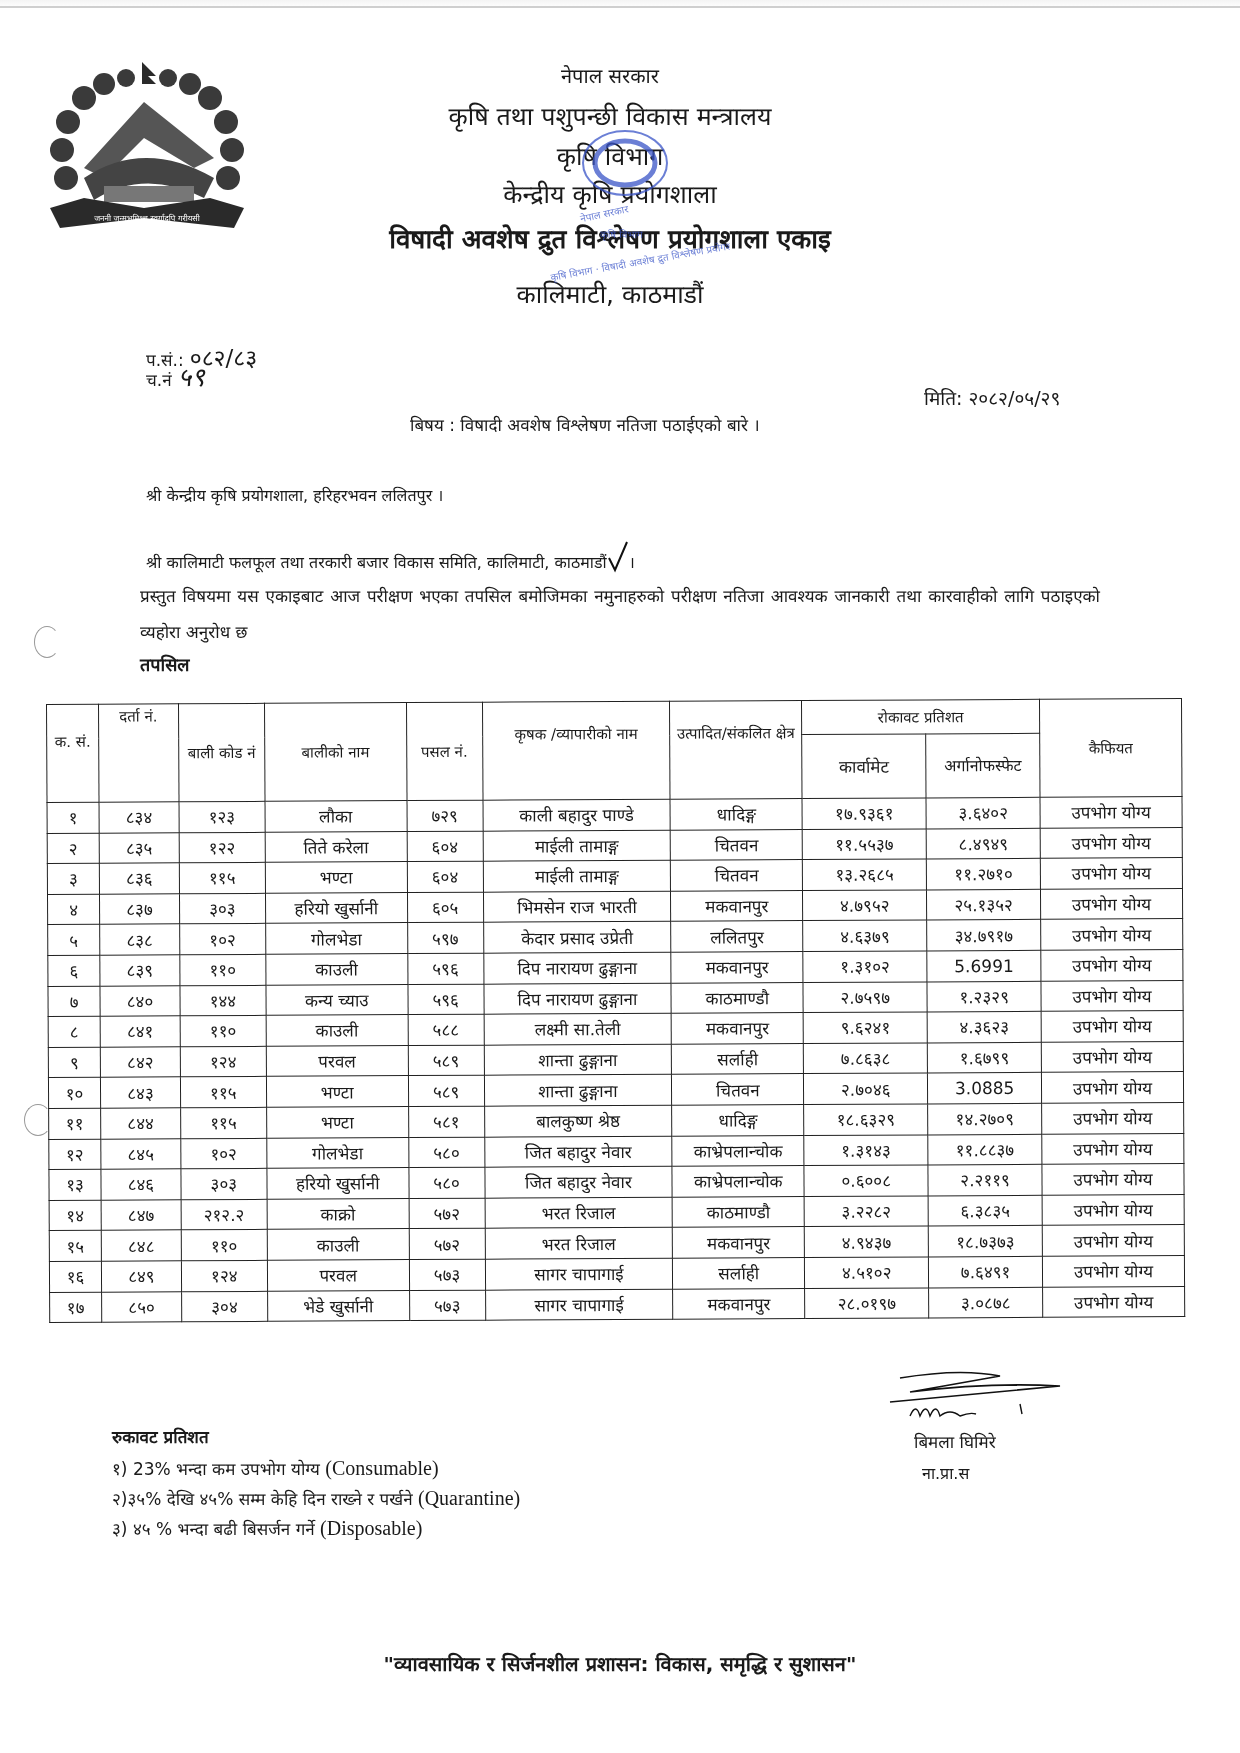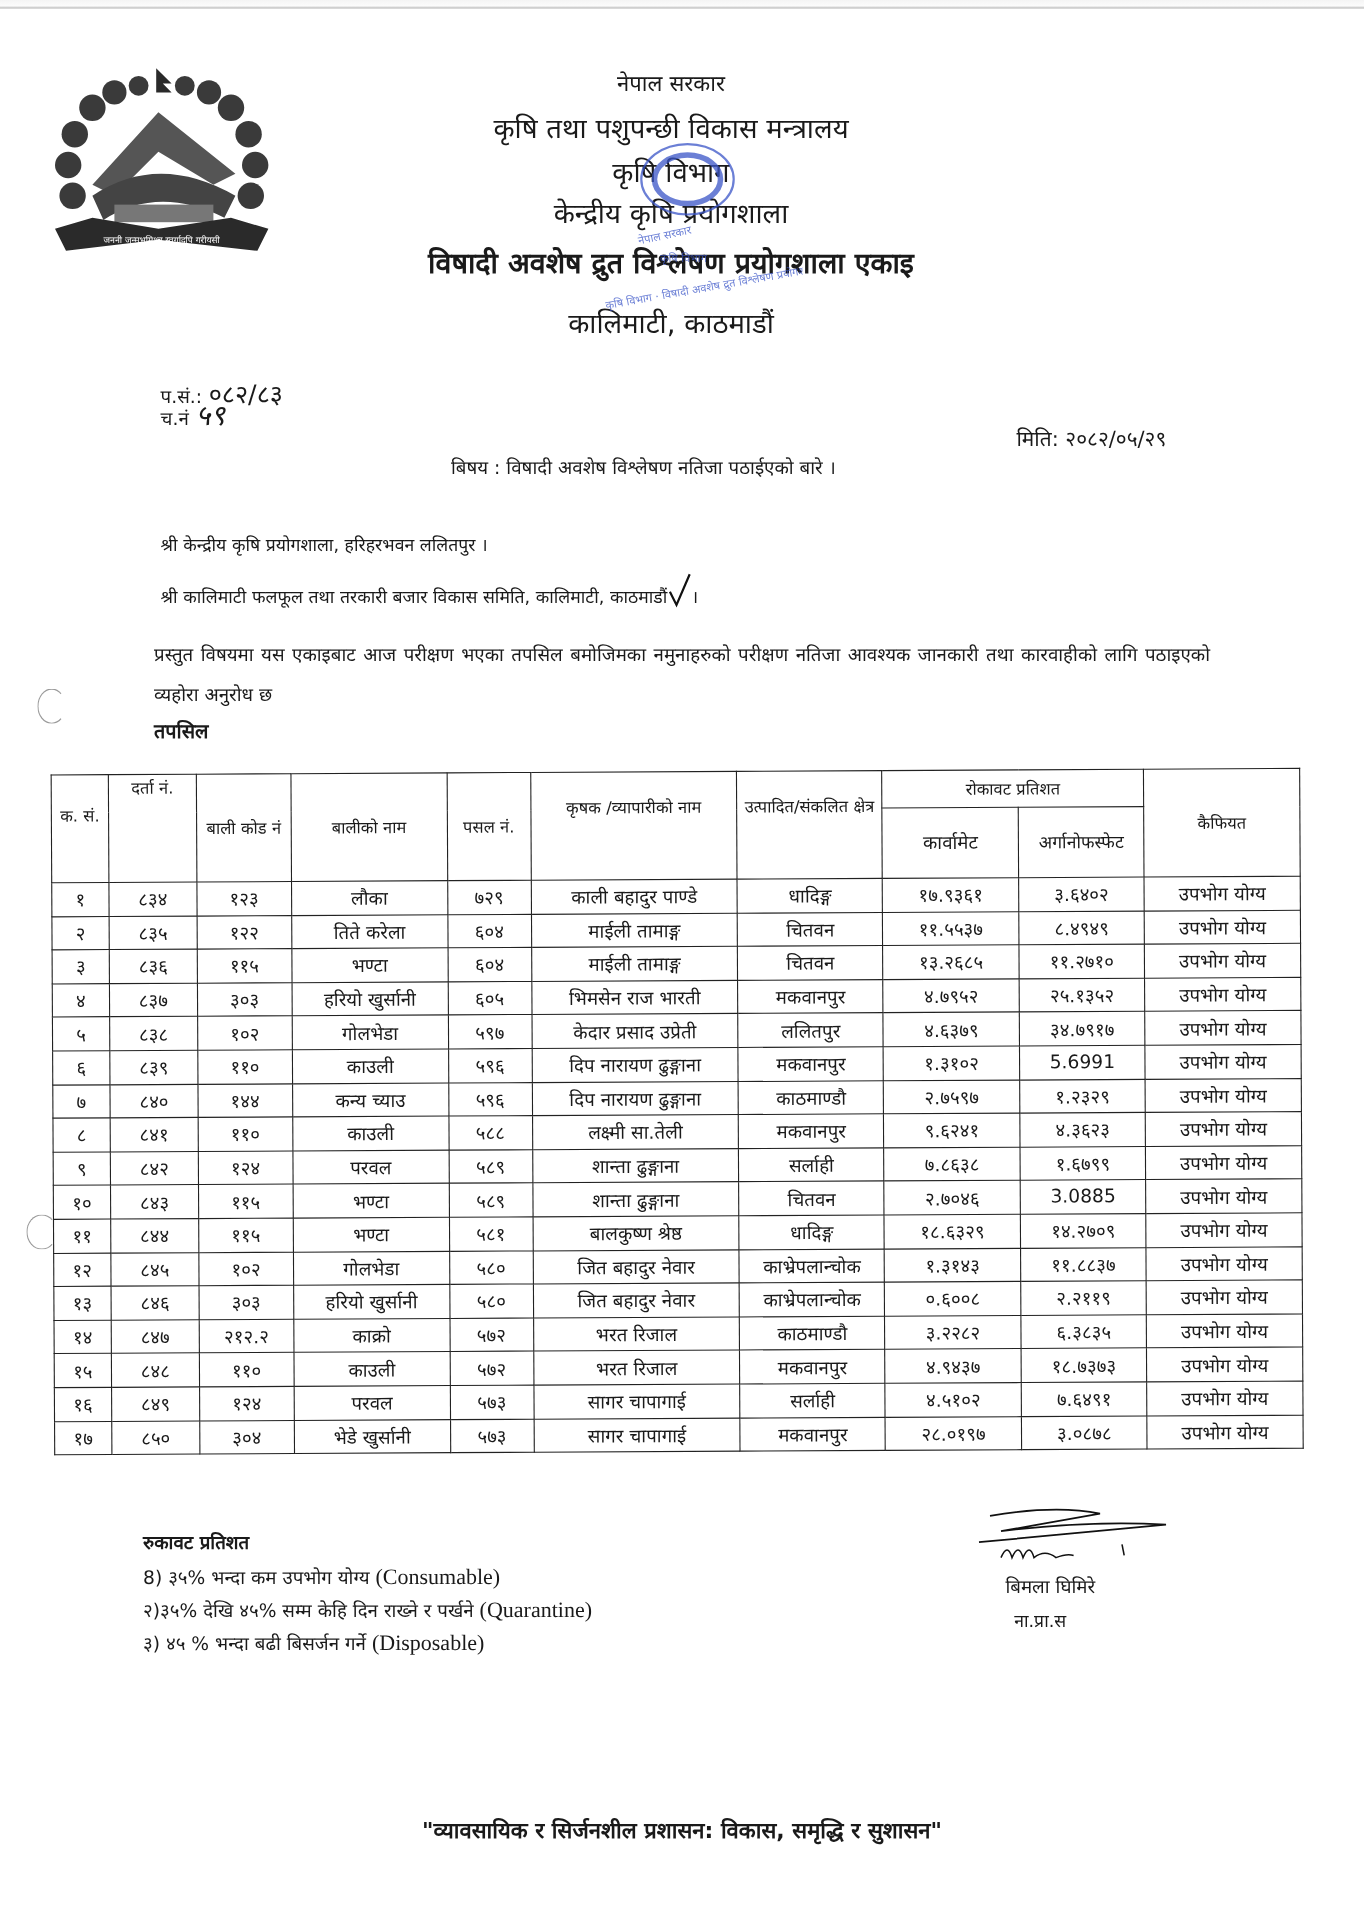--- a/index.html
+++ b/index.html
@@ -22,21 +22,21 @@
   .date { position:absolute; left:924px; top:385px; font-size:19px; }
   .subject { position:absolute; left:410px; top:413px; font-size:17px; }
   .addr { position:absolute; left:146px; font-size:16px; }
   .tick { display:inline-block; width:22px; height:34px; vertical-align:-6px; }
   .para { position:absolute; left:140px; width:960px; font-size:17px; line-height:36px; text-align:justify; }
   .tapsil { position:absolute; left:140px; top:652px; font-size:18px; font-weight:bold; }
   table.res { position:absolute; left:46px; top:704px; width:1136px; border-collapse:collapse; font-size:17px; transform:rotate(-0.3deg); transform-origin:left top; }
   table.res th, table.res td { border:1.3px solid #222; text-align:center; padding:0 4px; font-weight:normal; }
   table.res th { font-size:15px; line-height:20px; }
   table.res td { height:29.6px; }
-  .legend { position:absolute; left:130px; font-size:17px; }
+  .legend { position:absolute; left:112px; font-size:17px;margin-top:35px; }
   .legend .en { font-family:"Liberation Serif","DejaVu Serif",serif; font-size:20px; }
   .sig { position:absolute; left:870px; top:1368px; width:200px; height:60px; }
   .signame { position:absolute; left:914px; top:1430px; font-size:17px; }
   .sigpost { position:absolute; left:922px; top:1462px; font-size:16px; }
   .note { position:absolute; left:124px; top:1536px; width:960px; font-size:16.5px; line-height:30px; }
   .motto { position:absolute; left:0; width:1240px; top:1650px; text-align:center; font-size:20px; font-weight:bold; }
   .margin-circle { position:absolute; border:1.5px solid #999; border-radius:50%; border-right-color:transparent; }
 </style>
 </head>
 <body>
@@ -93,21 +93,21 @@
     <span>च.नं</span><span class="hand">५९</span>
   </div>
 
   <div class="date">
     <span>मिति:</span> <span>२०८२/०५/२९</span>
   </div>
 
   <div class="subject">बिषय : विषादी अवशेष विश्लेषण नतिजा पठाईएको बारे ।</div>
 
   <div class="addr" style="top:484px;">श्री केन्द्रीय कृषि प्रयोगशाला, हरिहरभवन ललितपुर ।</div>
-  <div class="addr" style="top:520px;">
+  <div class="addr" style="top:540px;">
     <span>श्री कालिमाटी फलफूल तथा तरकारी बजार विकास समिति, कालिमाटी, काठमाडौं</span><svg class="tick" viewBox="0 0 22 34">
         <path d="M2 18 L8 30 L20 2" fill="none" stroke="#111" stroke-width="2"></path>
       </svg><span>।</span>
   </div>
 
   <div class="para" style="top:578px;">प्रस्तुत विषयमा यस एकाइबाट आज परीक्षण भएका तपसिल बमोजिमका नमुनाहरुको परीक्षण नतिजा आवश्यक जानकारी तथा कारवाहीको लागि पठाइएको व्यहोरा अनुरोध छ</div>
 
   <div class="tapsil">तपसिल</div>
 
   <div class="margin-circle" style="left:34px;top:626px;width:24px;height:30px;"></div>
@@ -346,21 +346,21 @@
           <td>मकवानपुर</td>
           <td>२८.०१९७</td>
           <td>३.०८७८</td>
           <td>उपभोग योग्य</td>
         </tr>
       </tbody>
   </table>
 
   <div class="legend" style="top:1390px;font-weight:bold;">रुकावट प्रतिशत</div>
   <div class="legend" style="top:1422px;">
-    <span>8) ३५% भन्दा कम उपभोग योग्य</span> <span class="en">(Consumable)</span>
+    <span>१) 23% भन्दा कम उपभोग योग्य</span> <span class="en">(Consumable)</span>
   </div>
   <div class="legend" style="top:1452px;">
     <span>२)३५% देखि ४५%  सम्म केहि दिन राख्ने र पर्खने</span> <span class="en">(Quarantine)</span>
   </div>
   <div class="legend" style="top:1482px;">
     <span>३) ४५ % भन्दा बढी बिसर्जन गर्ने</span> <span class="en">(Disposable)</span>
   </div>
 
   <svg class="sig" viewBox="0 0 200 60">
     <path d="M30 10 Q90 0 130 8 L40 24 Q120 14 190 18 L20 34" fill="none" stroke="#111" stroke-width="1.6"></path>

